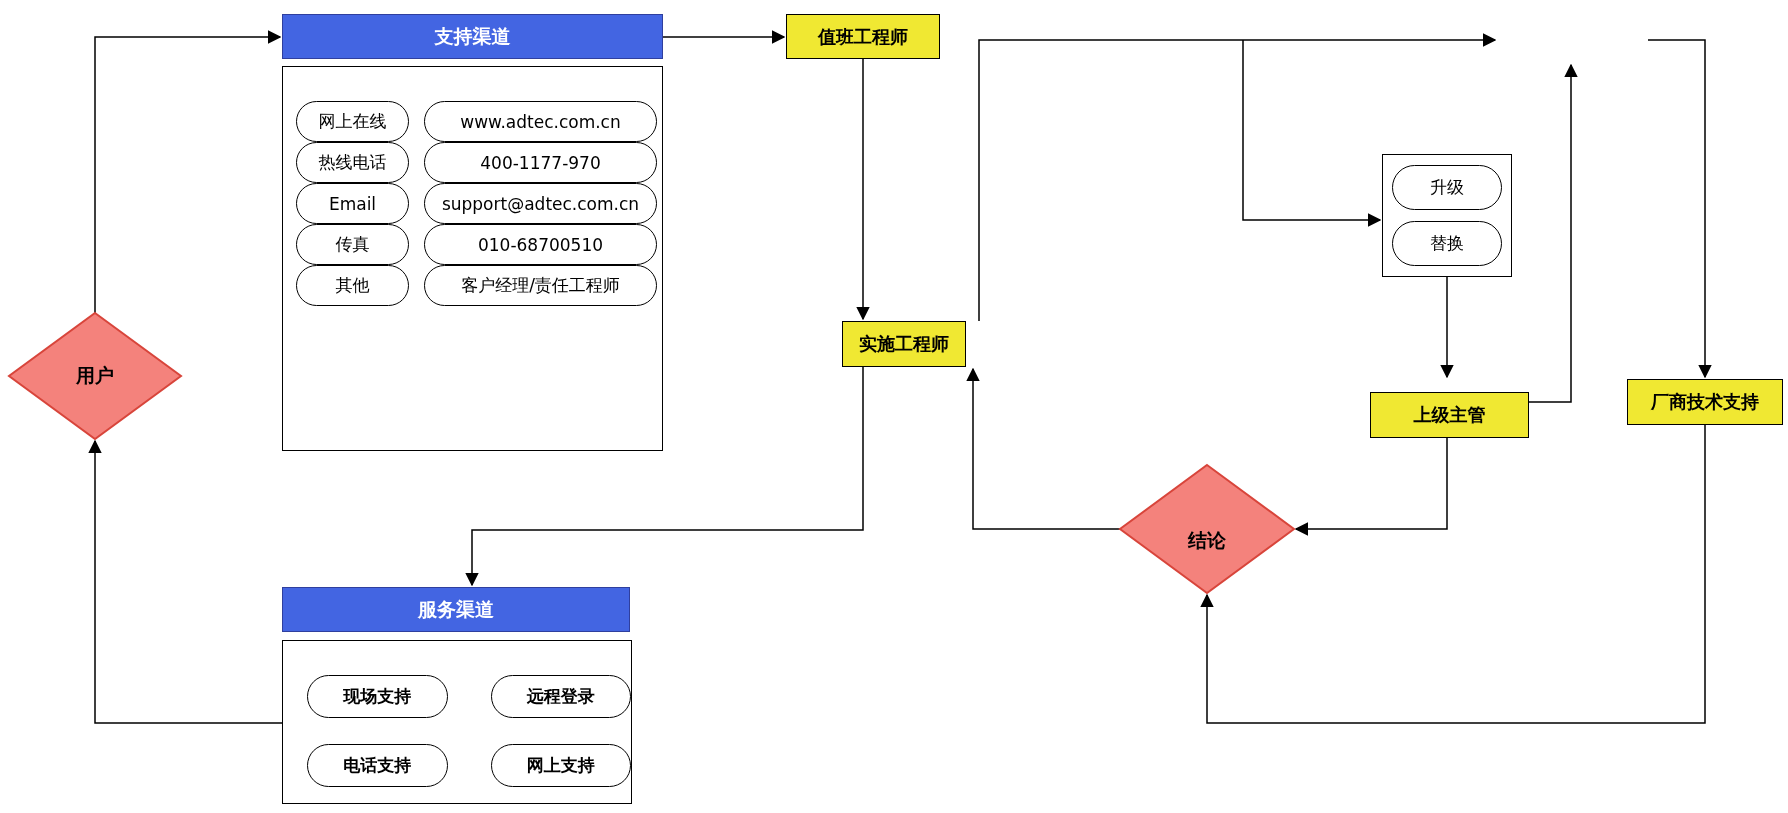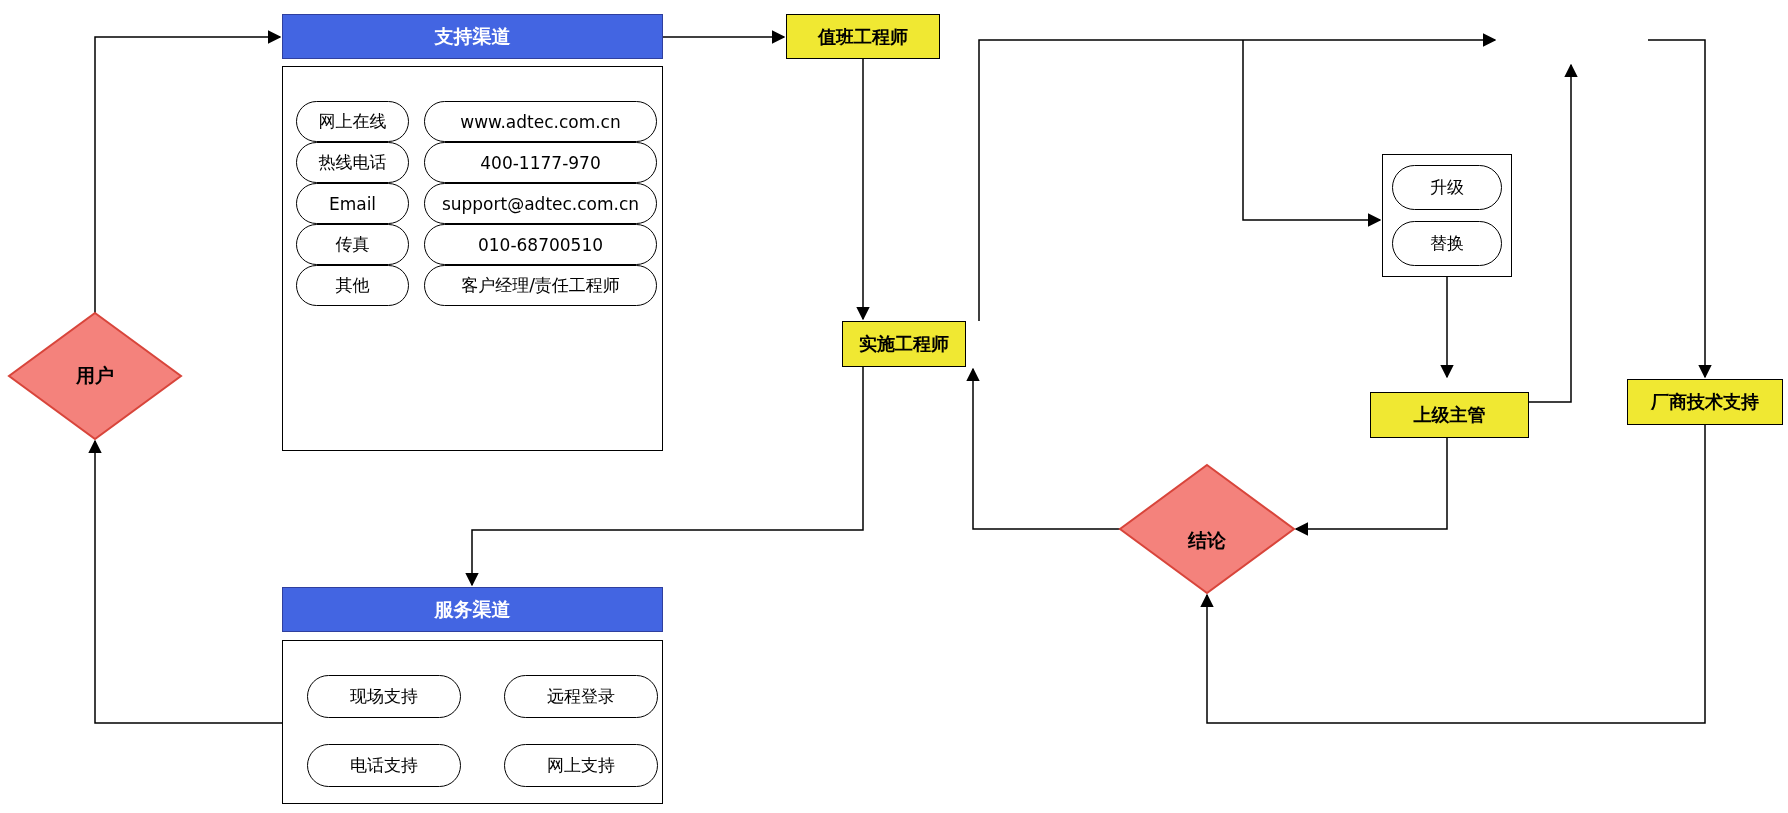--- a/index.html
+++ b/index.html
@@ -143,25 +143,25 @@
   <div class="ynode" style="left:1370px; top:392px; width:159px; height:46px;justify-content:center;">
     <span>上级主管</span>
   </div>
 
   <div class="ynode" style="left:1627px; top:379px; width:156px; height:46px;">
     <span>厂商技术支持</span>
   </div>
 
   <div class="dlabel" style="left:1207px; top:529px;margin-top:12px;">结论</div>
 
-  <div class="hdr" style="left:282px; top:587px; width:381px; height:45px;">
+  <div class="hdr" style="left:282px; top:587px; width:348px; height:45px;">
     <span>服务渠道</span>
   </div>
 
-  <div class="panel" style="left:282px; top:640px; width:381px; height:164px; padding-top:34px; gap:26px;">
+  <div class="panel" style="left:282px; top:640px; width:350px; height:164px; padding-top:34px; gap:26px;font-weight:bold;">
     <div class="srow">
       <div class="pill svc">
         <span>现场支持</span>
       </div>
       <div class="pill svc">
         <span>远程登录</span>
       </div>
     </div>
     <div class="srow">
       <div class="pill svc">

